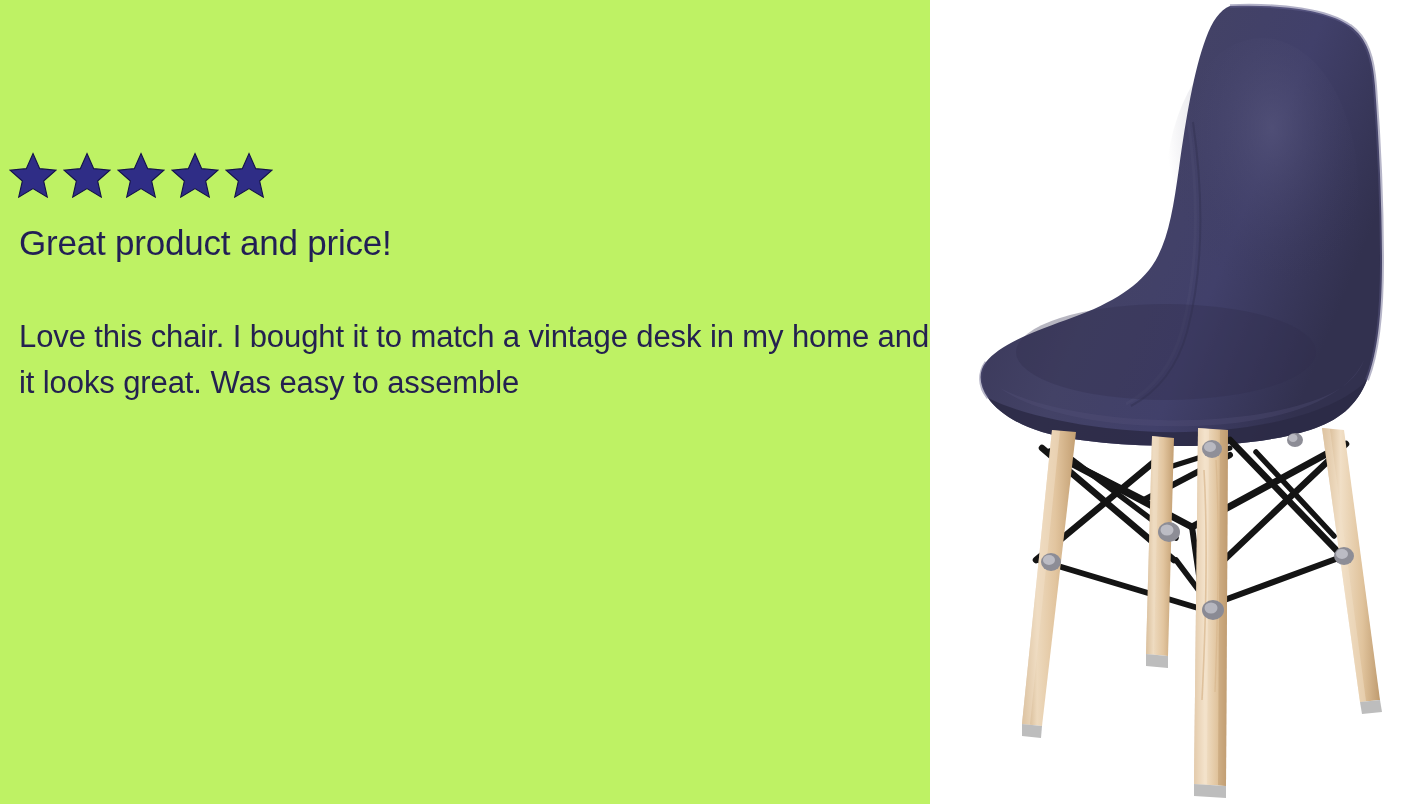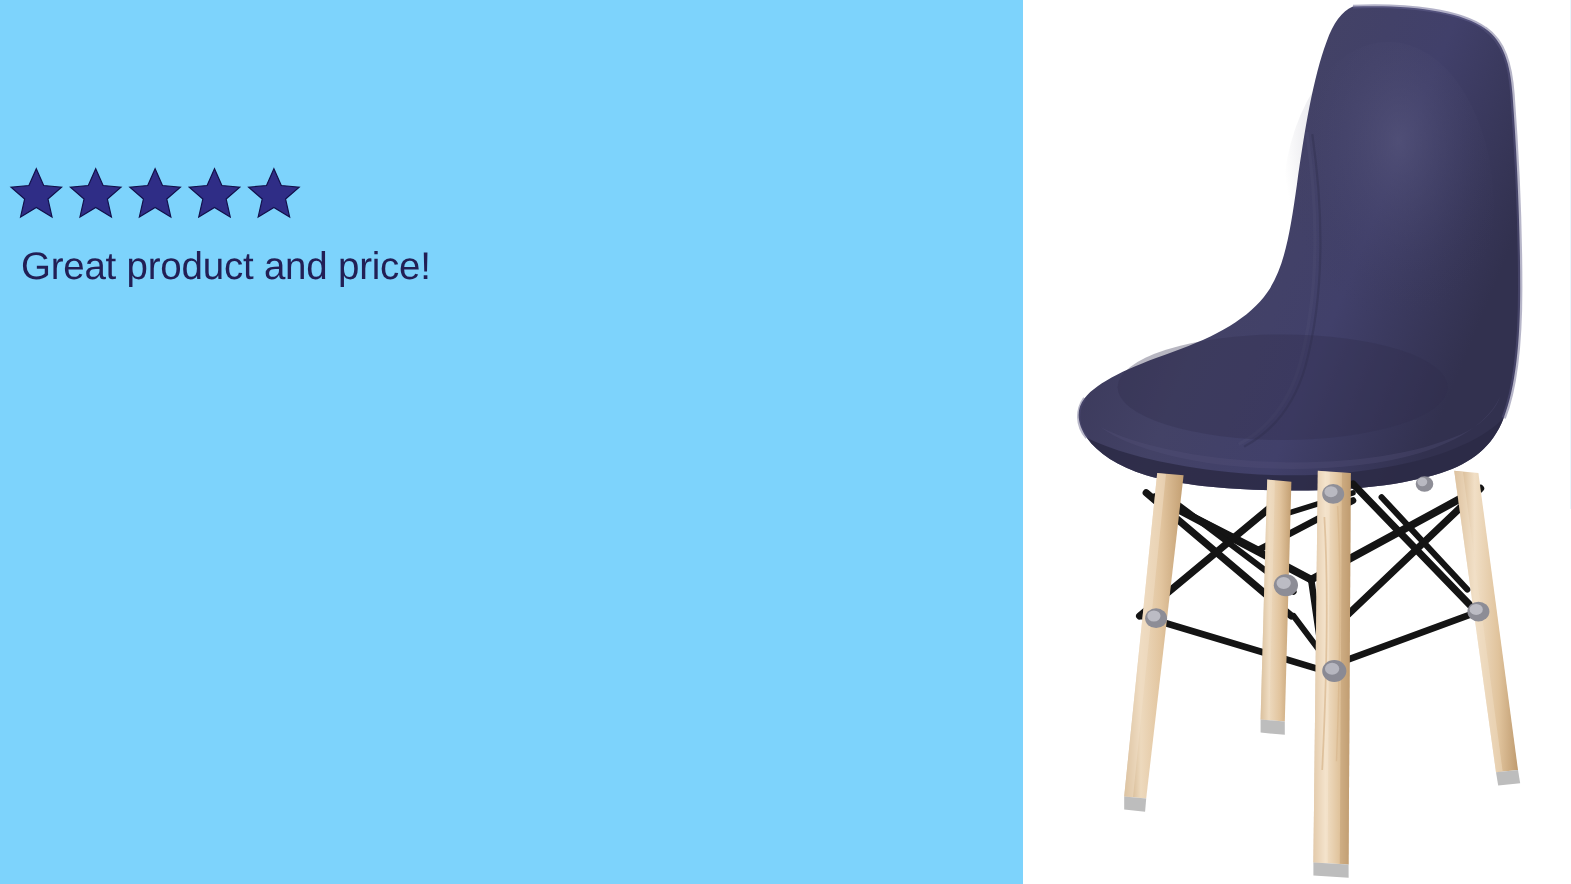--- a/index.html
+++ b/index.html
@@ -7,21 +7,21 @@
     padding: 0;
     background: #ffffff;
   }
   body {
     font-family: "Liberation Sans", sans-serif;
   }
   .canvas {
     position: relative;
     width: 1428px;
     height: 804px;
-    background: #7dd3fc;
+    background: #bef264;
     overflow: hidden;
   }
 
   
   .review-block {
     position: absolute;
     left: 0px;
     top: 0px;
     width: 960px;
     height: 804px;
@@ -117,20 +117,21 @@
 
       <span class="star">
         <svg viewBox="0 0 24 24" width="54" height="52" aria-hidden="true">
           <path d="M12 1.6 L15.1 8.6 L22.6 9.3 L16.9 14.3 L18.6 21.8 L12 17.8 L5.4 21.8 L7.1 14.3 L1.4 9.3 L8.9 8.6 Z" fill="#2f2d86" stroke="#12104a" stroke-width="0.5"></path>
         </svg>
       </span>
     </div>
 
     <div class="review-title">Great product and price!</div>
 
+    <div class="review-body">Love this chair. I bought it to match a vintage desk in my home and it looks great. Was easy to assemble</div>
   </div>
 
   <div class="product-photo">
     <svg viewBox="0 0 498 804" xmlns="http://www.w3.org/2000/svg" aria-hidden="true">
       <defs>
         <linearGradient id="shellGrad" x1="0" y1="0" x2="1" y2="0.45">
           <stop offset="0%" stop-color="#353350"></stop>
           <stop offset="22%" stop-color="#3a3859"></stop>
           <stop offset="48%" stop-color="#434266"></stop>
           <stop offset="72%" stop-color="#41406a"></stop>

